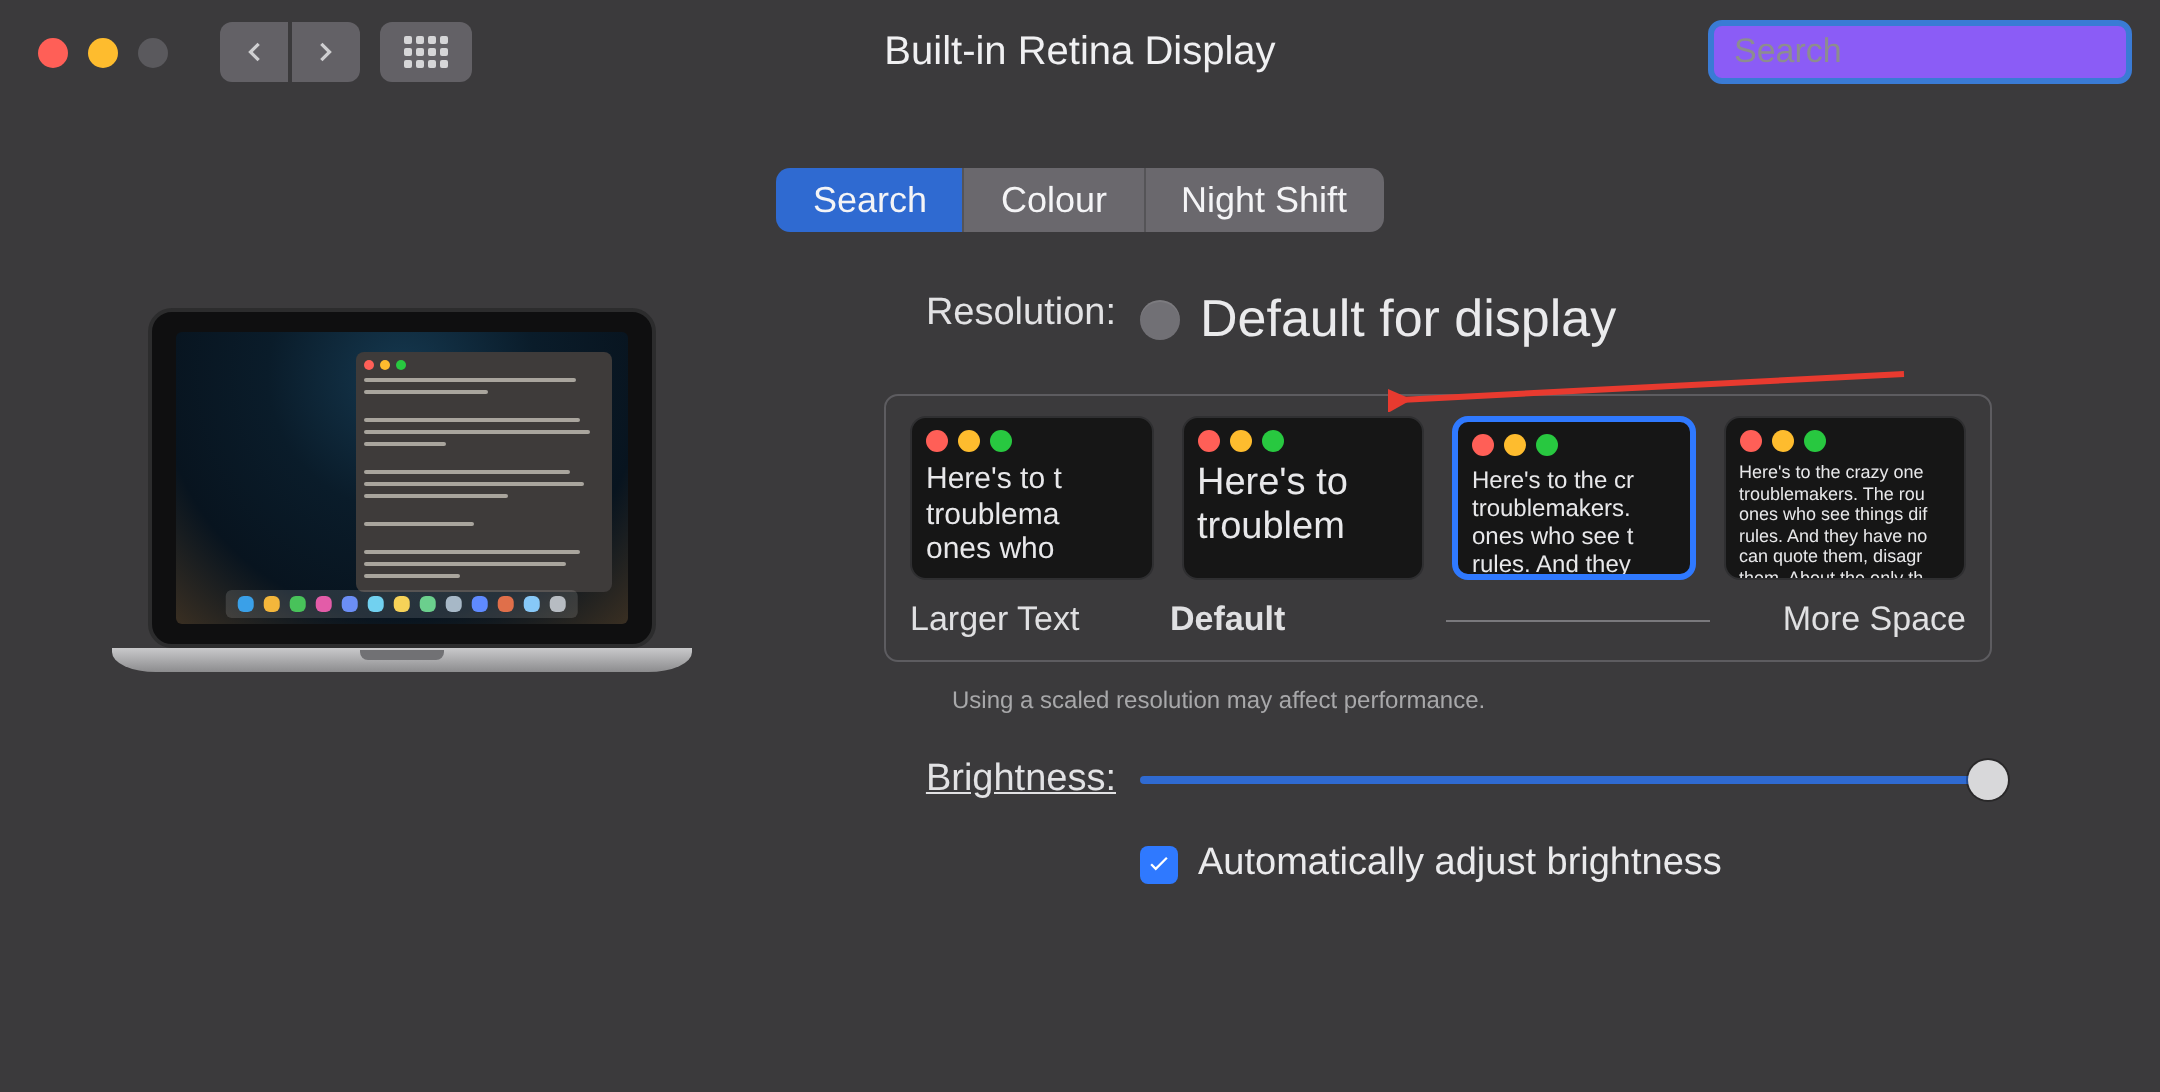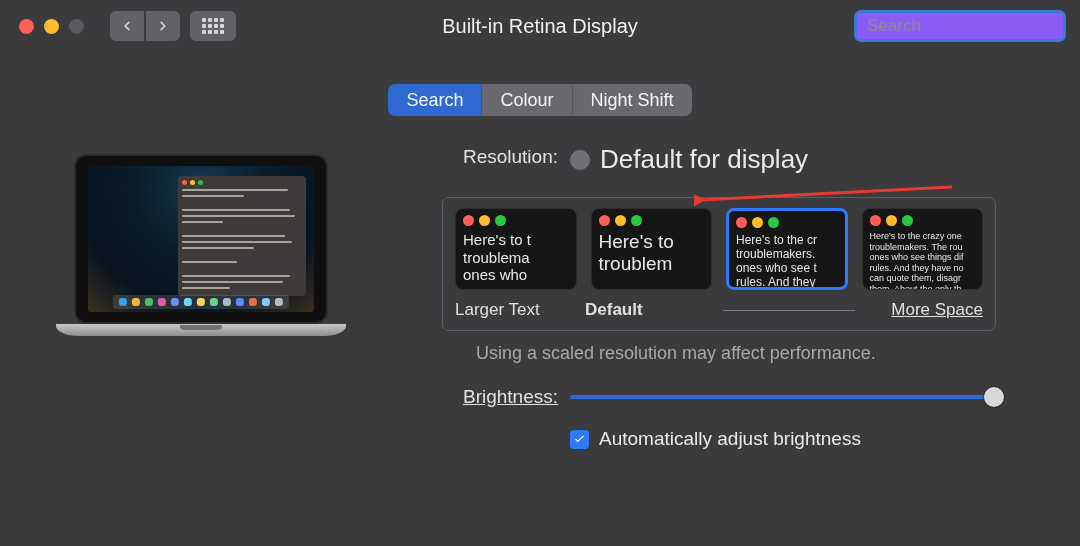--- a/index.html
+++ b/index.html
@@ -285,26 +285,26 @@
     .scale-labels {
       display: flex;
       margin-top: 10px;
       font-size: 17px;
       color: #e0e0e2;
       align-items: center;
     }
     .scale-labels .left  { width: 130px; text-align: left; }
     .scale-labels .mid   { width: 130px; text-align: left; font-weight: 600; }
     .scale-labels .line  { flex:1; height:1px; background:#7a797d; margin: 0 8px; }
-    .scale-labels .right { width: 120px; text-align: right; text-decoration: underline; }
+    .scale-labels .right { width: 120px; text-align: right; }
 
     .warn {
       margin-top: 12px;
       margin-left: 48px;
-      font-size: 18px;
+      font-size: 12px;
       color: #a8a8aa;
     }
 
     .brightness-row {
       display: flex;
       align-items: center;
       margin-top: 22px;
     }
     .brightness-row .lbl { padding-top: 0; text-decoration: underline; }
     .slider-track {

